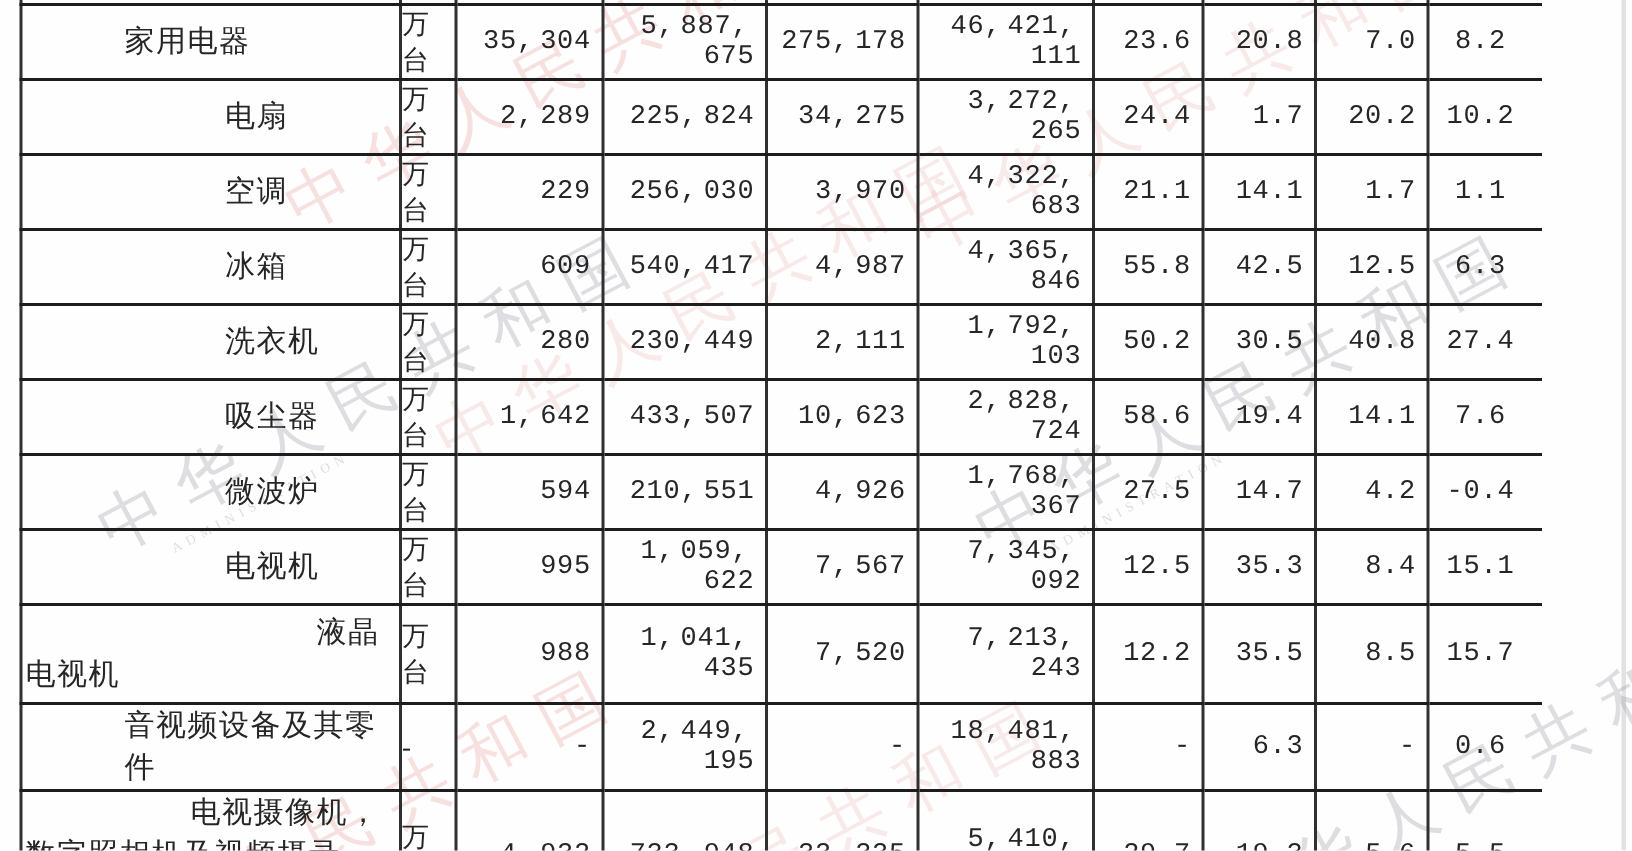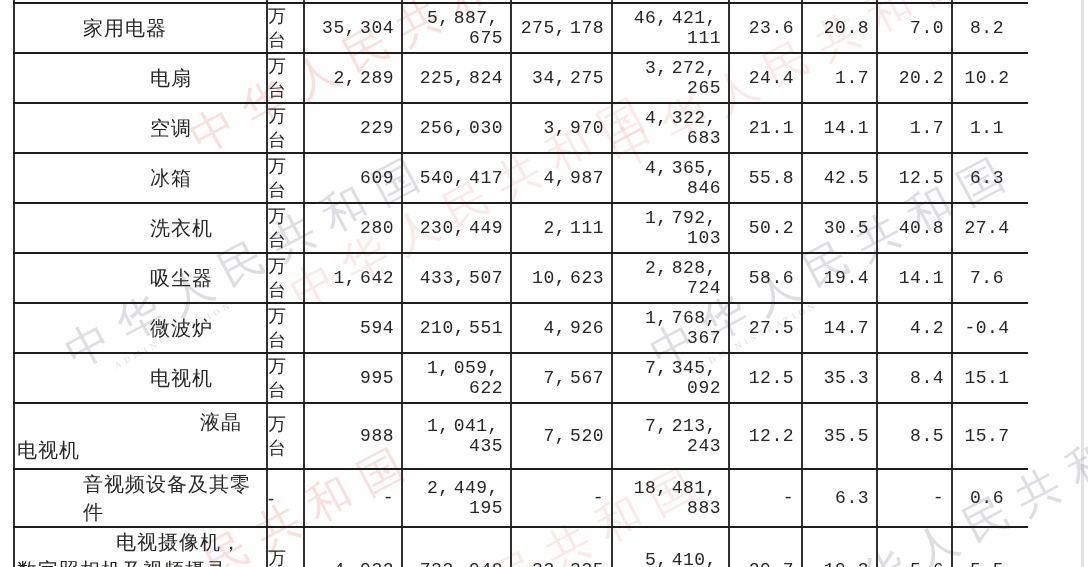--- a/index.html
+++ b/index.html
@@ -24,21 +24,21 @@
   td{
     border-top:2px solid #1d1d1d;border-bottom:2px solid #1d1d1d;
     border-left:2px solid #303030;border-right:0;
     padding:0;vertical-align:middle;overflow:hidden;background:transparent;
   }
   tr td:last-child{border-right:0;text-align:center;}
   tr.cut td{border-top:0;}
   td.name{font-size:20px;letter-spacing:1px;line-height:28px;}
   td.name.parent{padding-left:68px;text-align:left;margin-top:40px;}
   td.name.child{padding-left:135px;text-align:left;}
-  td.name .l1{text-align:right;padding-right:24px;font-family:Liberation Serif, serif;}
+  td.name .l1{text-align:right;padding-right:13px;font-family:Liberation Serif, serif;}
   td.name .l2{text-align:left;padding-left:2px;}
   td.unit{text-align:left;font-size:18px;letter-spacing:0;}
   td.num{
     text-align:right;padding-right:7px;
     font-family:"Liberation Mono","DejaVu Sans Mono",monospace;
     font-size:18px;letter-spacing:0.5px;
   }
   
   .edge-line{position:absolute;left:1081px;top:0;width:3px;height:567px;background:#e2e2e2;z-index:0;}
 </style>

